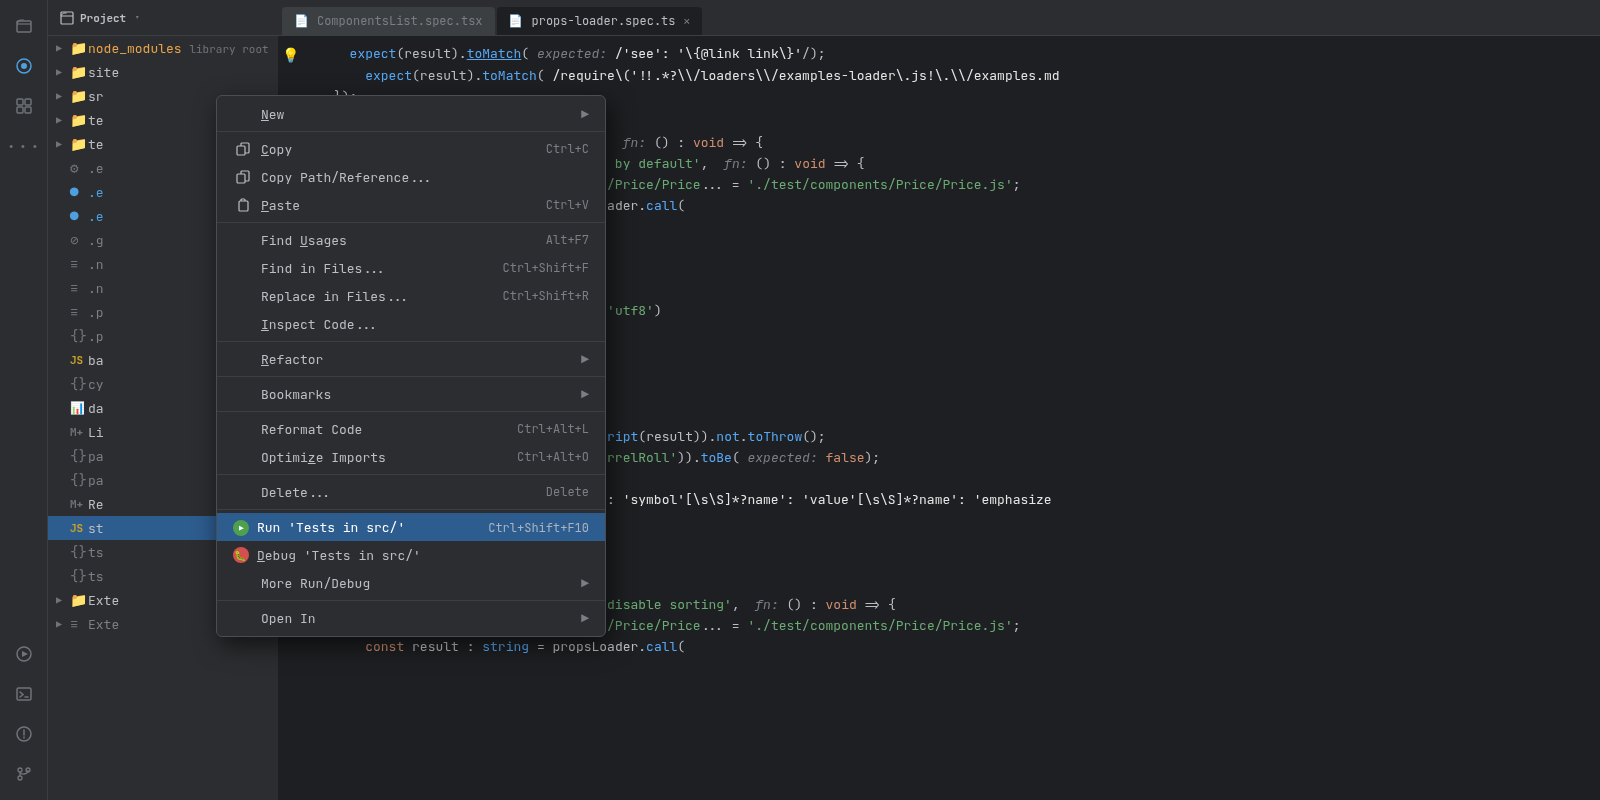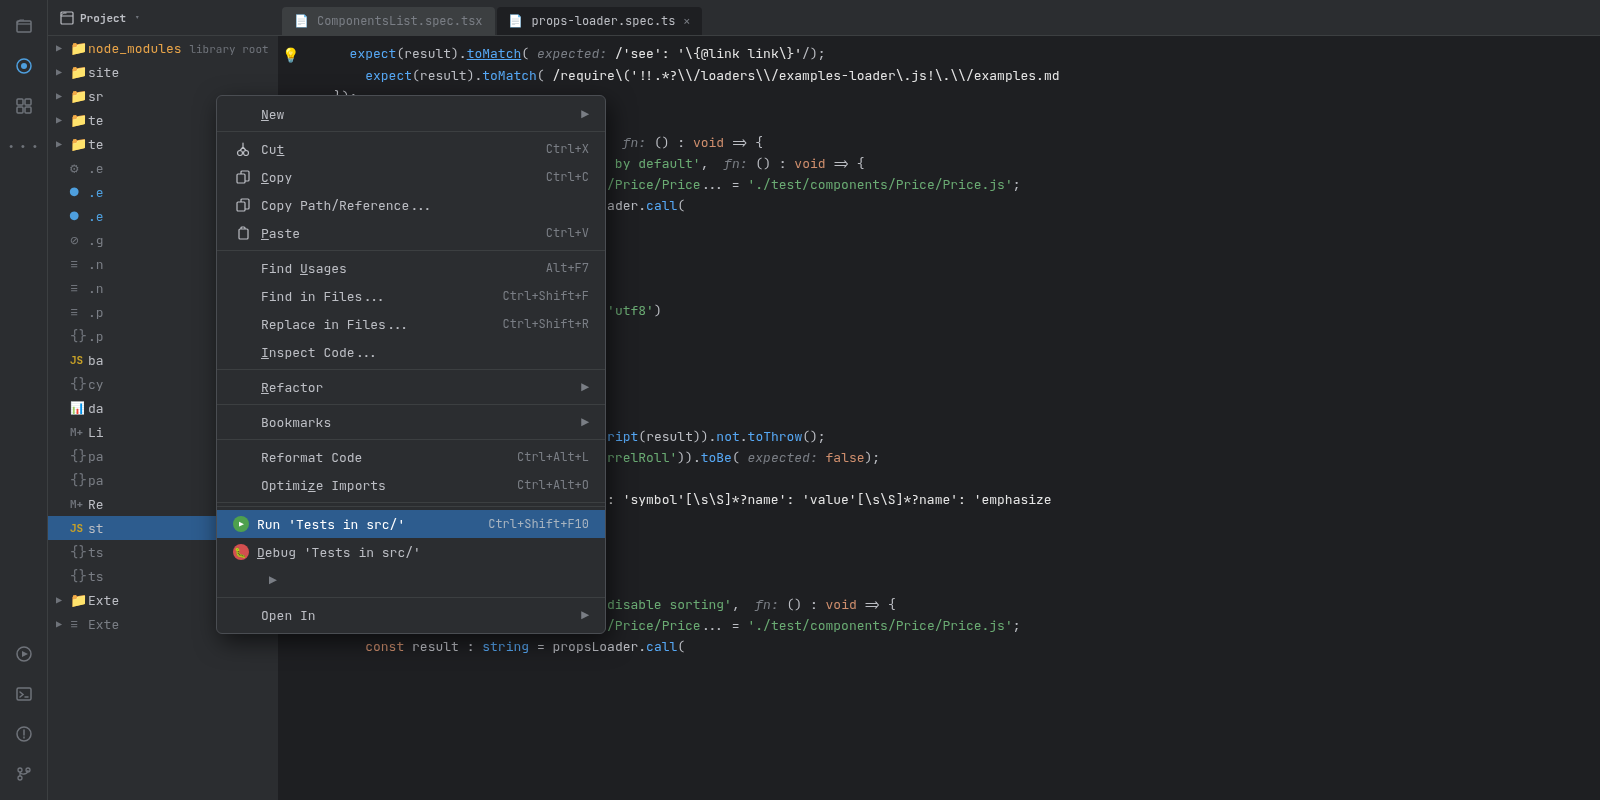--- a/index.html
+++ b/index.html
@@ -93,21 +93,21 @@
       padding: 4px 0;
     }
     .menu-item {
       display: flex;
       align-items: center;
       padding: 5px 16px;
       cursor: pointer;
       position: relative;
       height: 28px;
     }
-    .menu-item.highlighted { background: #2d5c8e; color: #fff; }
+    .menu-item.highlighted { background: #2d5c8e; color: #fff; align-items: flex-end; }
     .menu-item-icon {
       width: 20px;
       height: 20px;
       display: flex;
       align-items: center;
       justify-content: center;
       margin-right: 8px;
       flex-shrink: 0;
       font-size: 14px;
     }
@@ -435,31 +435,20 @@
     <div class="context-menu">
 
       <div class="menu-item">
         <div class="menu-item-icon"></div>
         <span class="menu-item-label"><u>N</u>ew</span>
         <span class="menu-submenu-indicator">▶</span>
       </div>
 
       <div class="menu-separator"></div>
 
-      <div class="menu-item">
-        <div class="menu-item-icon">
-          <svg width="14" height="14" viewBox="0 0 14 14" fill="none">
-              <circle cx="4" cy="11" r="2.5" stroke="#bcbec4" stroke-width="1.2"></circle>
-              <circle cx="10" cy="11" r="2.5" stroke="#bcbec4" stroke-width="1.2"></circle>
-              <path d="M4 8.5L7 5l3 3.5M7 5V1" stroke="#bcbec4" stroke-width="1.2" stroke-linecap="round"></path>
-            </svg>
-        </div>
-        <span class="menu-item-label">Cu<u>t</u></span>
-        <span class="menu-item-shortcut">Ctrl+X</span>
-      </div>
 
       <div class="menu-item">
         <div class="menu-item-icon">
           <svg width="14" height="14" viewBox="0 0 14 14" fill="none">
               <rect x="5" y="1" width="8" height="10" rx="1" stroke="#bcbec4" stroke-width="1.2"></rect>
               <rect x="1" y="4" width="8" height="9" rx="1" stroke="#bcbec4" stroke-width="1.2" fill="#2b2d30"></rect>
             </svg>
         </div>
         <span class="menu-item-label"><u>C</u>opy</span>
         <span class="menu-item-shortcut">Ctrl+C</span>
@@ -536,36 +525,42 @@
       </div>
 
       <div class="menu-item">
         <div class="menu-item-icon"></div>
         <span class="menu-item-label">Optimi<u>z</u>e Imports</span>
         <span class="menu-item-shortcut">Ctrl+Alt+O</span>
       </div>
 
       <div class="menu-separator"></div>
 
+      <div class="menu-item">
+        <div class="menu-item-icon"></div>
+        <span class="menu-item-label">Delete...</span>
+        <span class="menu-item-shortcut">Delete</span>
+      </div>
 
       <div class="menu-separator"></div>
 
       <div class="menu-item highlighted">
         <div class="menu-item-run-icon"></div>
         <span class="menu-item-label">Run 'Tests in src/'</span>
         <span class="menu-item-shortcut">Ctrl+Shift+F10</span>
       </div>
 
       <div class="menu-item">
         <div class="menu-item-debug-icon"></div>
         <span class="menu-item-label"><u>D</u>ebug 'Tests in src/'</span>
       </div>
 
       <div class="menu-item">
         <div class="menu-item-icon"></div>
+        <span class="menu-item-label">More Run/Debug</span>
         <span class="menu-submenu-indicator">▶</span>
       </div>
 
       <div class="menu-separator"></div>
 
       <div class="menu-item">
         <div class="menu-item-icon"></div>
         <span class="menu-item-label">Open In</span>
         <span class="menu-submenu-indicator">▶</span>
       </div>

